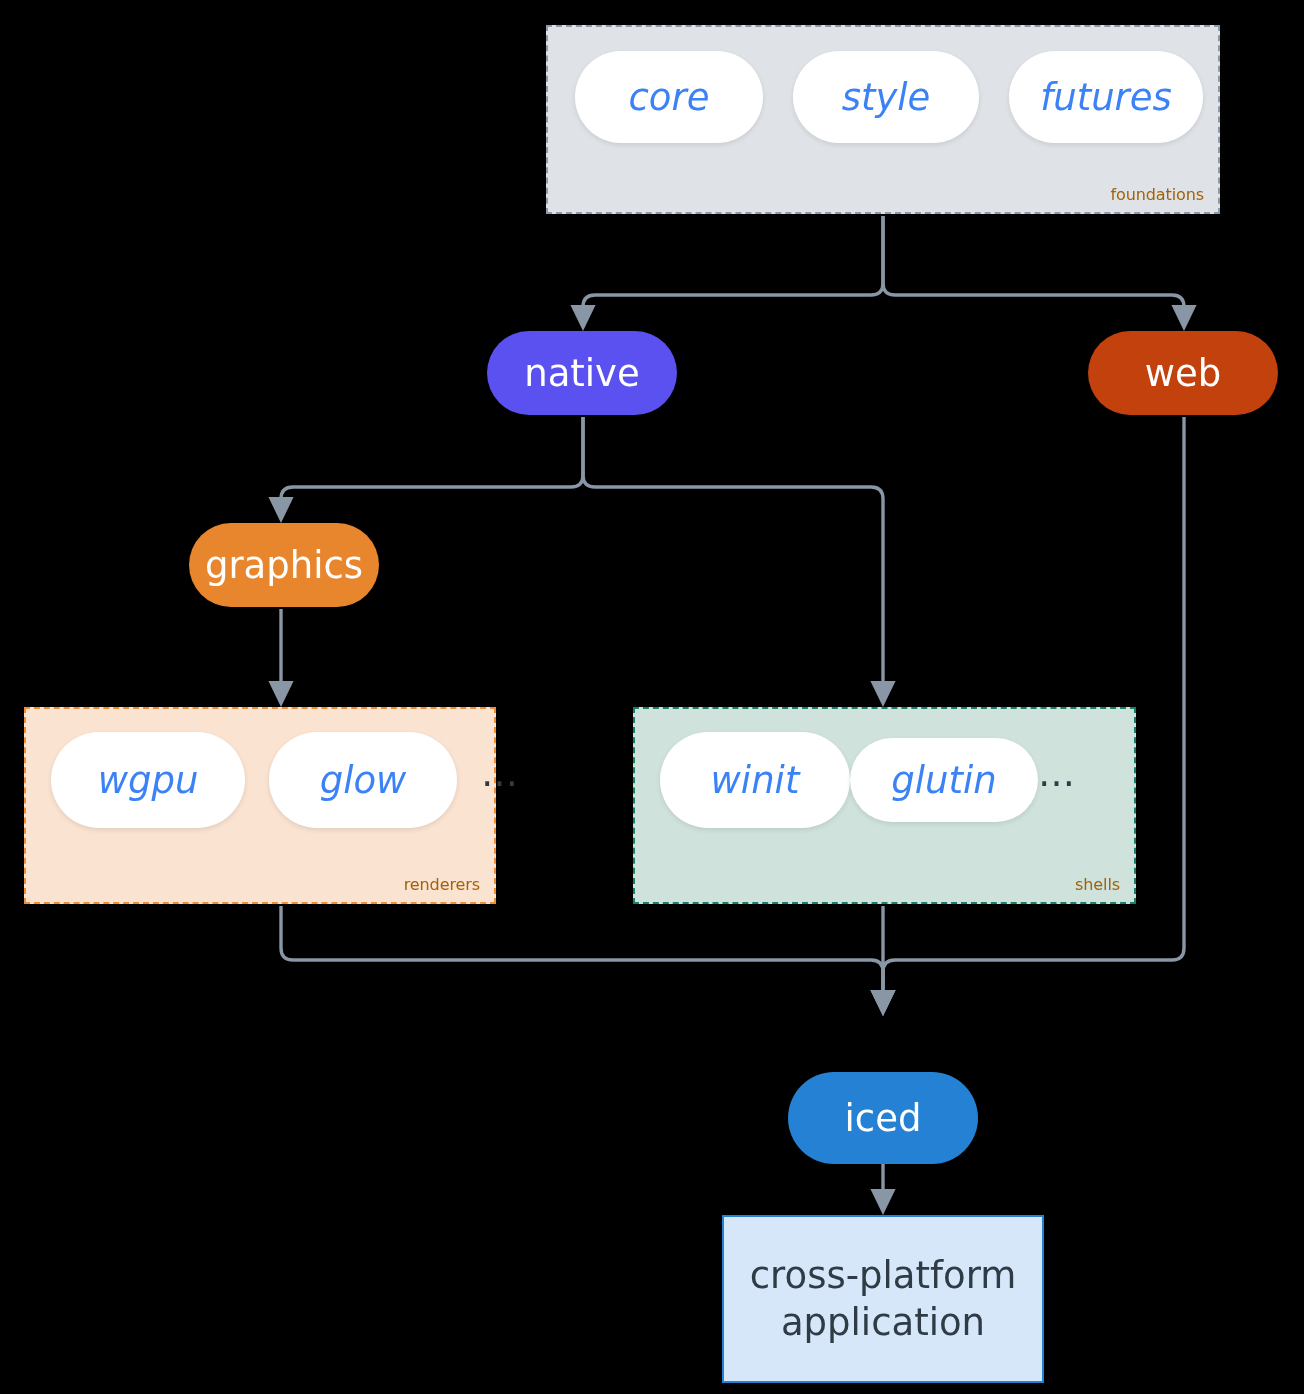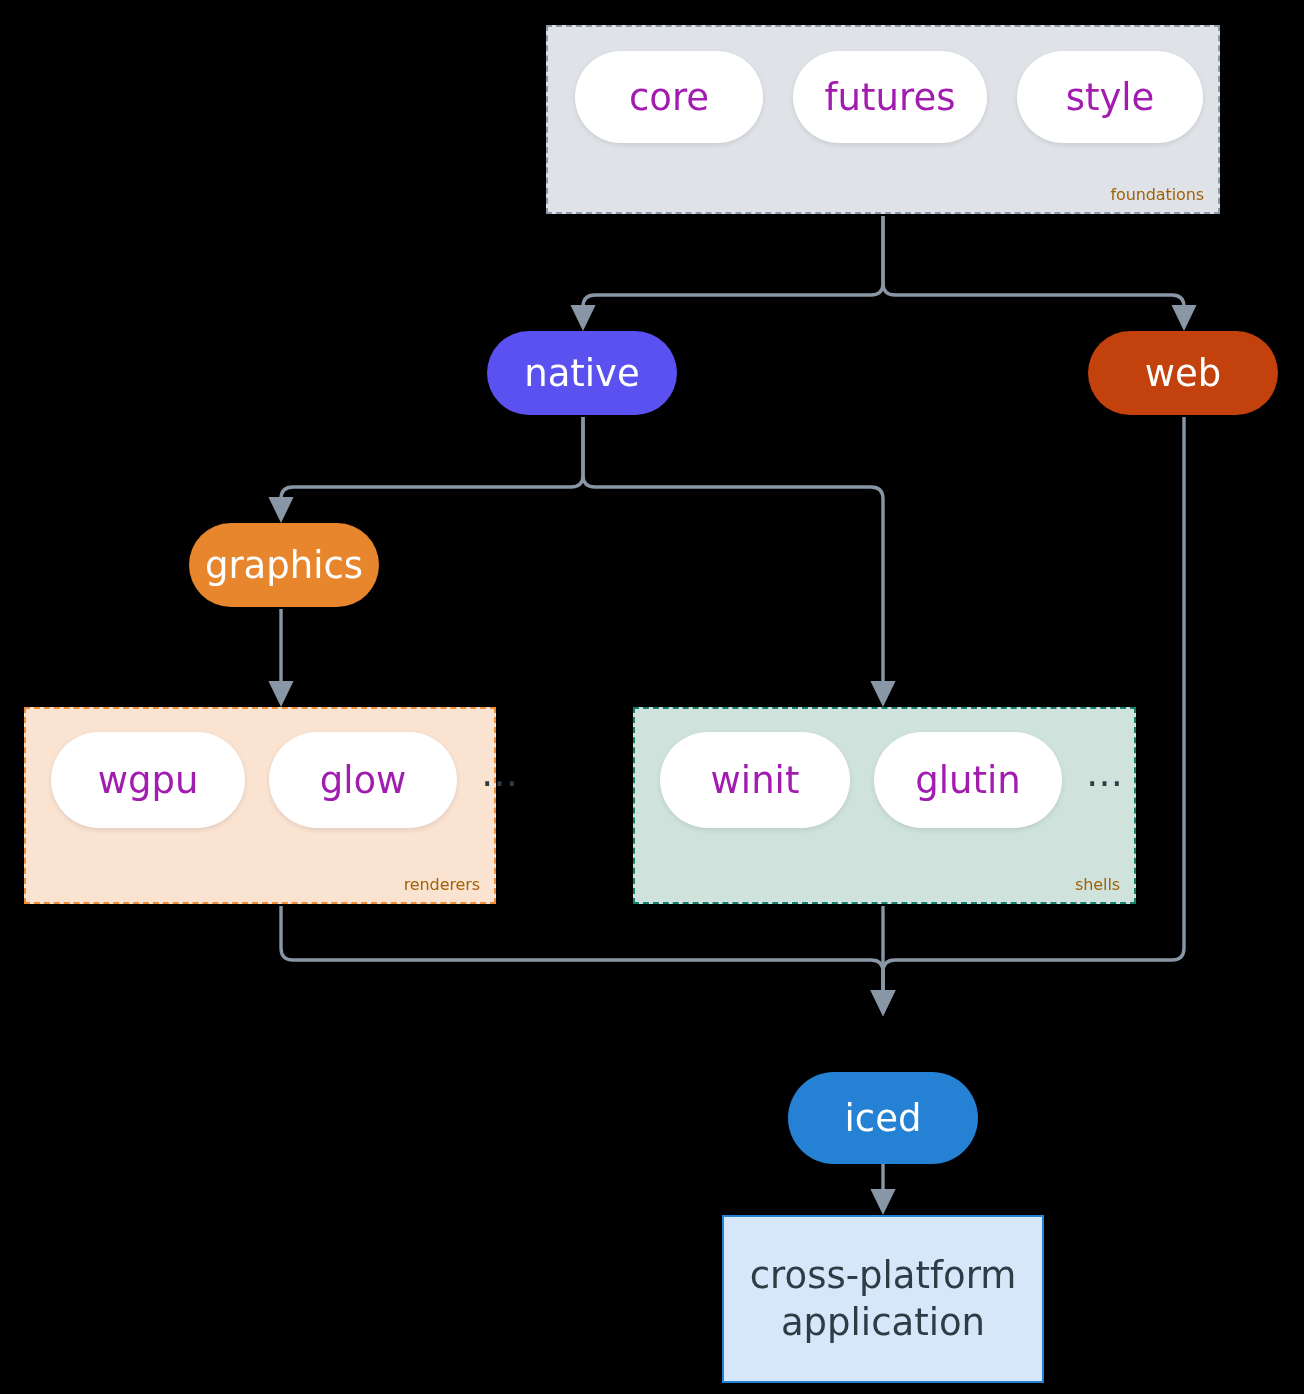--- a/index.html
+++ b/index.html
@@ -69,28 +69,29 @@
     width: 503px;
     height: 197px;
     background: #cfe3dc;
     border-color: #17806a;
   }
 
   
   .wpill {
     background: #ffffff;
     border-radius: 60px;
-    color: #a21caf;
+    color: #3b82f6;
     font-size: 37px;
     display: flex;
     align-items: center;
     justify-content: center;
     box-shadow: 0 2px 5px rgba(0,0,0,0.10);
     white-space: nowrap;
     box-sizing: border-box;
+    font-style: italic;
   }
   .ellipsis {
     color: #2f3b45;
     font-size: 37px;
     line-height: 1;
     padding-bottom: 14px;
     white-space: nowrap;
   }
 
   
@@ -157,39 +158,39 @@
       <path d="M 883 906 L 883 1003" marker-end="url(#arrowhead)"></path>
       <path d="M 1184 417 L 1184 948 Q 1184 960 1172 960 L 895 960 Q 883 960 883 972 L 883 1003" marker-end="url(#arrowhead)"></path>
 
       <path d="M 883 1102 L 883 1202" marker-end="url(#arrowhead)"></path>
     </g>
   </svg>
 
   <div class="group" id="grp-foundations">
     <div class="pills" style="left:27px; top:24px; gap:30px;">
       <div class="wpill" style="width:188px; height:92px;">core</div>
+      <div class="wpill" style="width:186px; height:92px;">style</div>
       <div class="wpill" style="width:194px; height:92px;">futures</div>
-      <div class="wpill" style="width:186px; height:92px;">style</div>
     </div>
     <div class="group-label">foundations</div>
   </div>
 
   <div class="group" id="grp-renderers">
     <div class="pills" style="left:25px; top:23px; gap:24px;">
       <div class="wpill" style="width:194px; height:96px;">wgpu</div>
       <div class="wpill" style="width:188px; height:96px;">glow</div>
       <div class="ellipsis">…</div>
     </div>
     <div class="group-label">renderers</div>
   </div>
 
   <div class="group" id="grp-shells">
-    <div class="pills" style="left:25px; top:23px; gap:24px;">
+    <div class="pills" style="left:25px; top:23px; ">
       <div class="wpill" style="width:190px; height:96px;">winit</div>
-      <div class="wpill" style="width:188px; height:96px;">glutin</div>
+      <div class="wpill" style="width:188px; height:84px;">glutin</div>
       <div class="ellipsis">…</div>
     </div>
     <div class="group-label">shells</div>
   </div>
 
   <div class="node pill" id="node-native">native</div>
 
   <div class="node pill" id="node-web">web</div>
 
   <div class="node pill" id="node-graphics">graphics</div>

